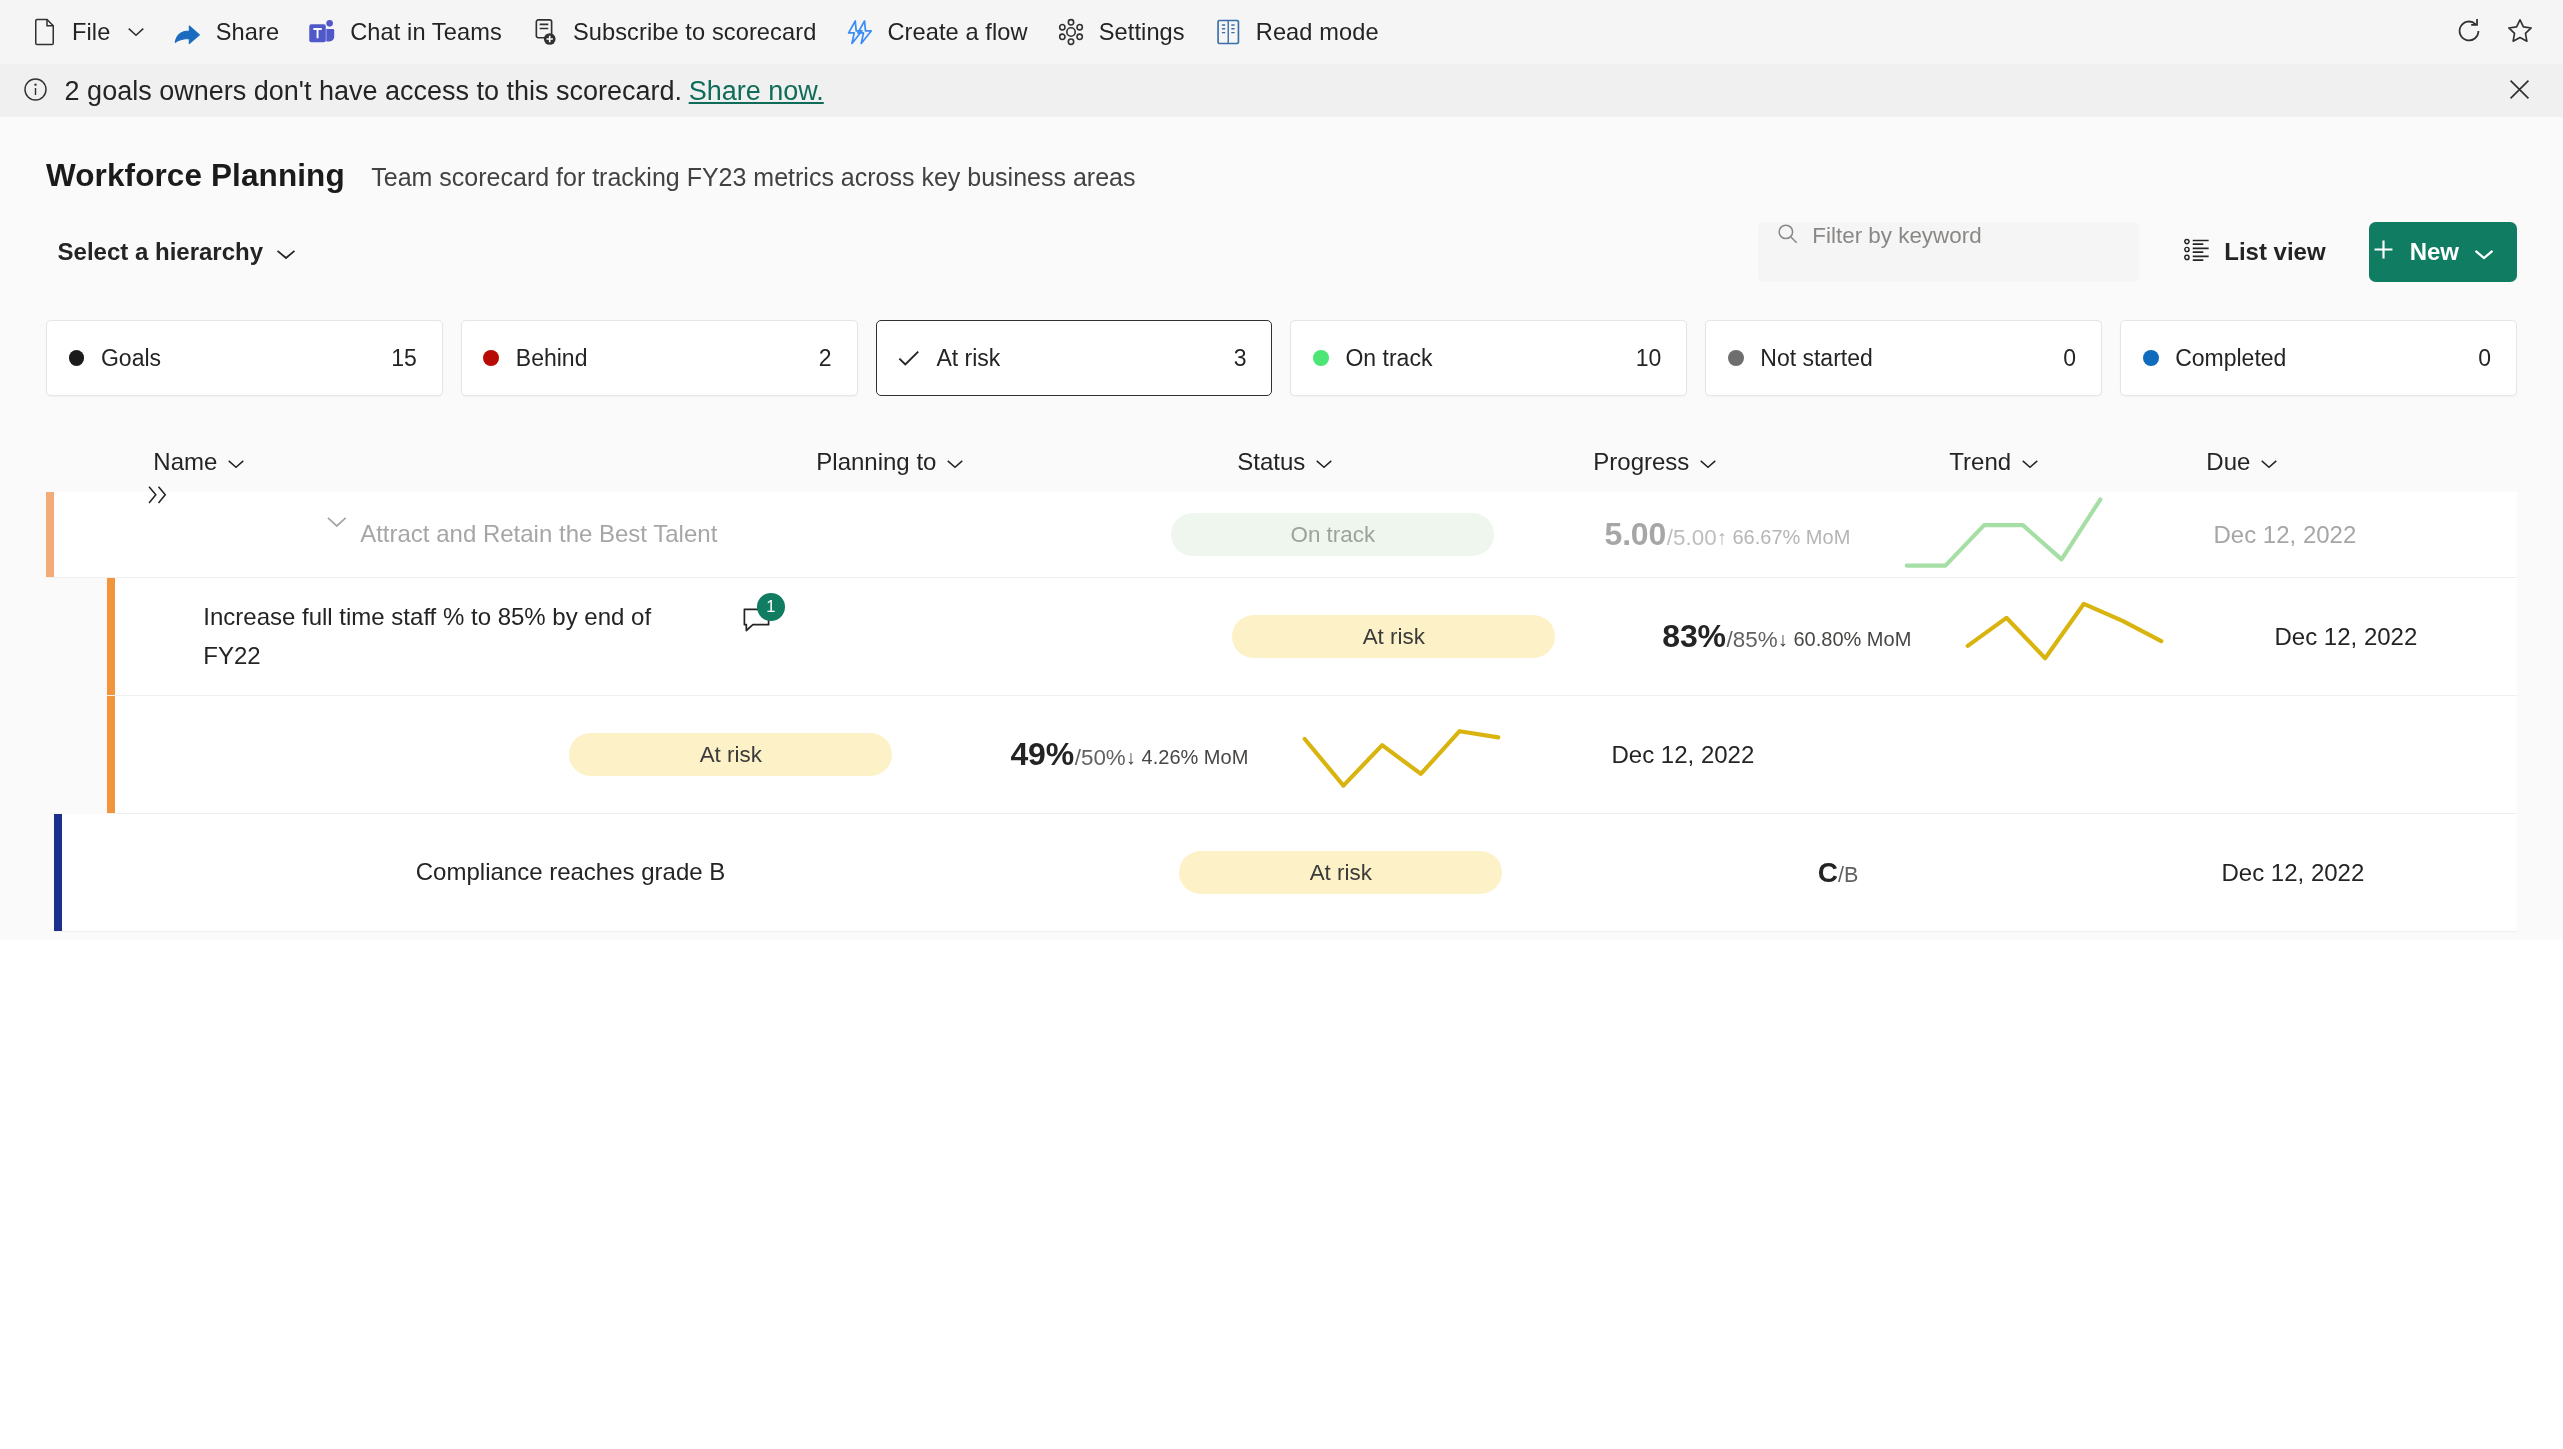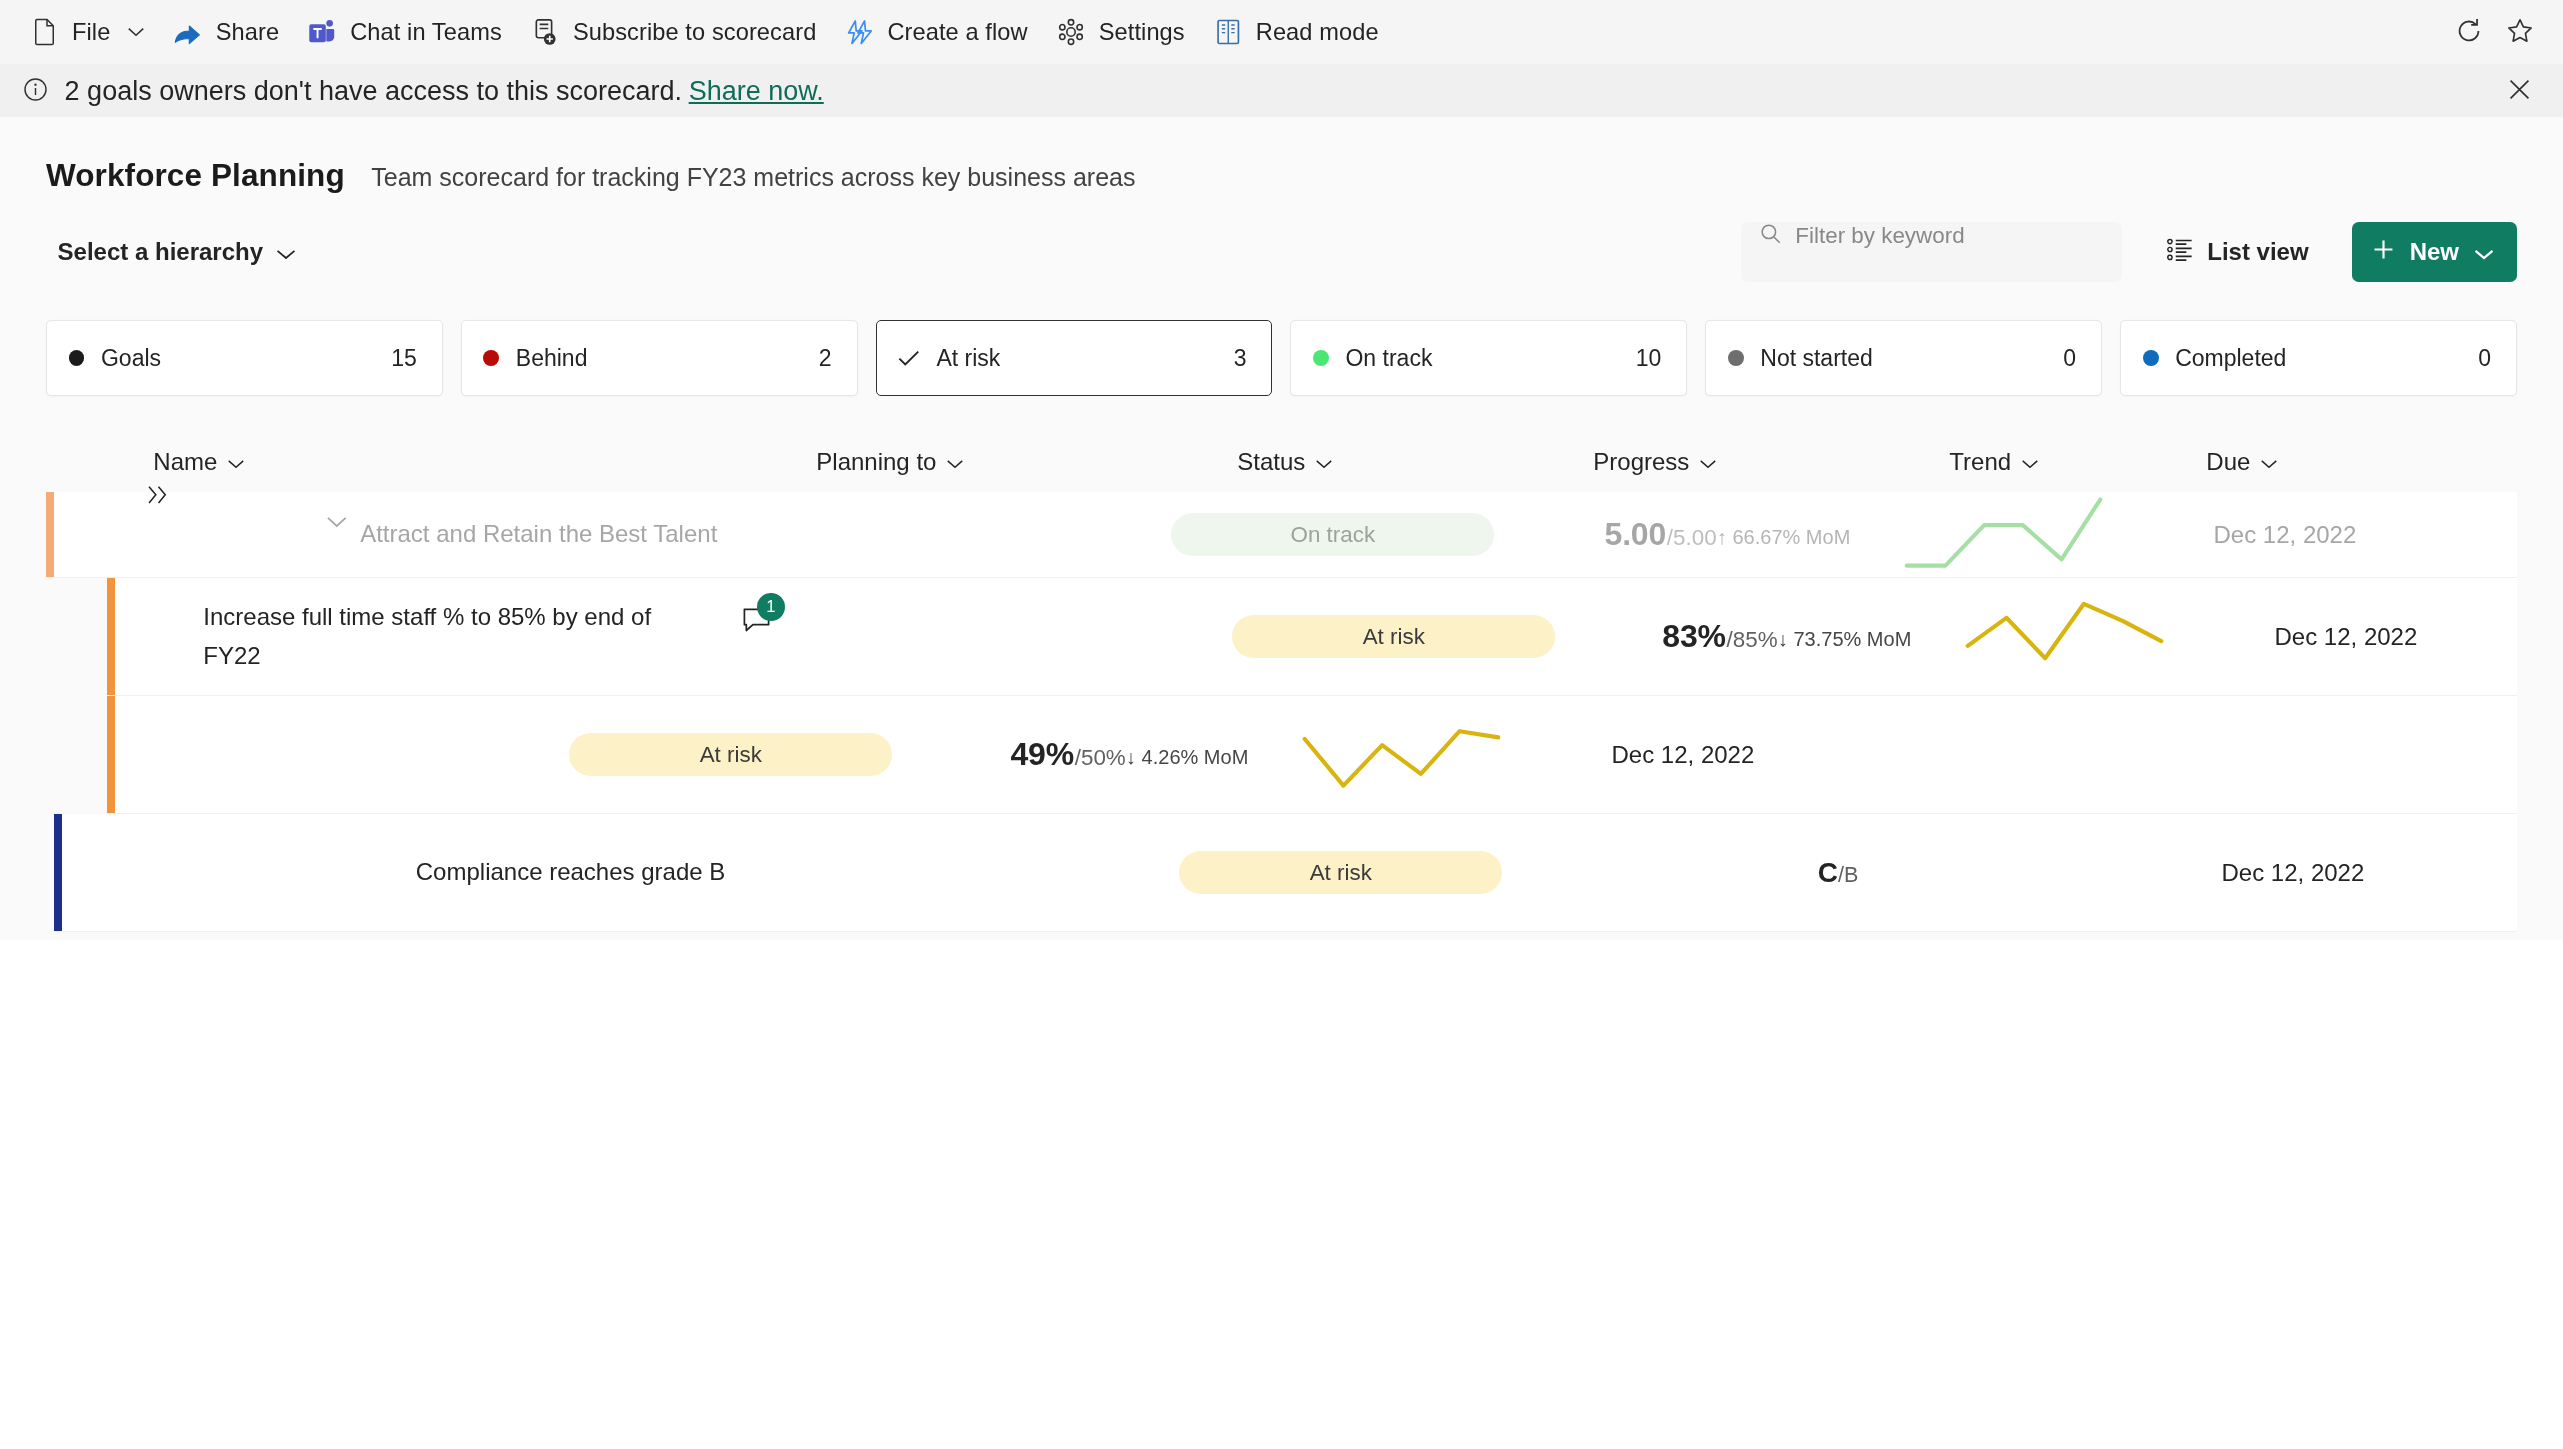--- a/index.html
+++ b/index.html
@@ -98,21 +98,21 @@
     font-size: 24px; font-weight: 600; color: #242424;
   }
 
   .new-btn {
     margin-left: 28px;
     background: #107c62;
     color: #ffffff;
     border-radius: 6.6px;
     height: 60px;
     display: flex; align-items: center; gap: 15px;
-    padding: 0 23px 0 20px;
+    padding: 0 23px 0 3px;
     cursor: pointer;
     font-size: 24px; font-weight: 600;
   }
 
   
   .pills {
     background: #fafafa;
     display: flex;
     gap: 18px;
     padding: 38px 46px 35px 46px;
@@ -563,21 +563,21 @@
             <span class="status-badge status-atrisk">At risk</span>
           </div>
           <div class="cell col-prog">
             <div class="prog-wrap">
               <div class="prog-main">
                 <span class="prog-cur">83%</span>
                 <span class="prog-target">/85%</span>
               </div>
               <div class="prog-mom">
                 <span>↓</span>
-                <span>73.75% MoM</span>
+                <span>60.80% MoM</span>
               </div>
             </div>
           </div>
           <div class="cell col-trend">
             <svg class="trend-svg" viewBox="0 0 250 110">
               <polyline points="8.0,66.3 54.8,32.4 101.6,81.3 148.4,15.5 195.2,36.2 242.0,60.6" fill="none" stroke="#d9b40e" stroke-width="5" stroke-linejoin="round" stroke-linecap="round"></polyline>
             </svg>
           </div>
           <div class="cell col-due">
             <span class="due-text">Dec 12, 2022</span>

